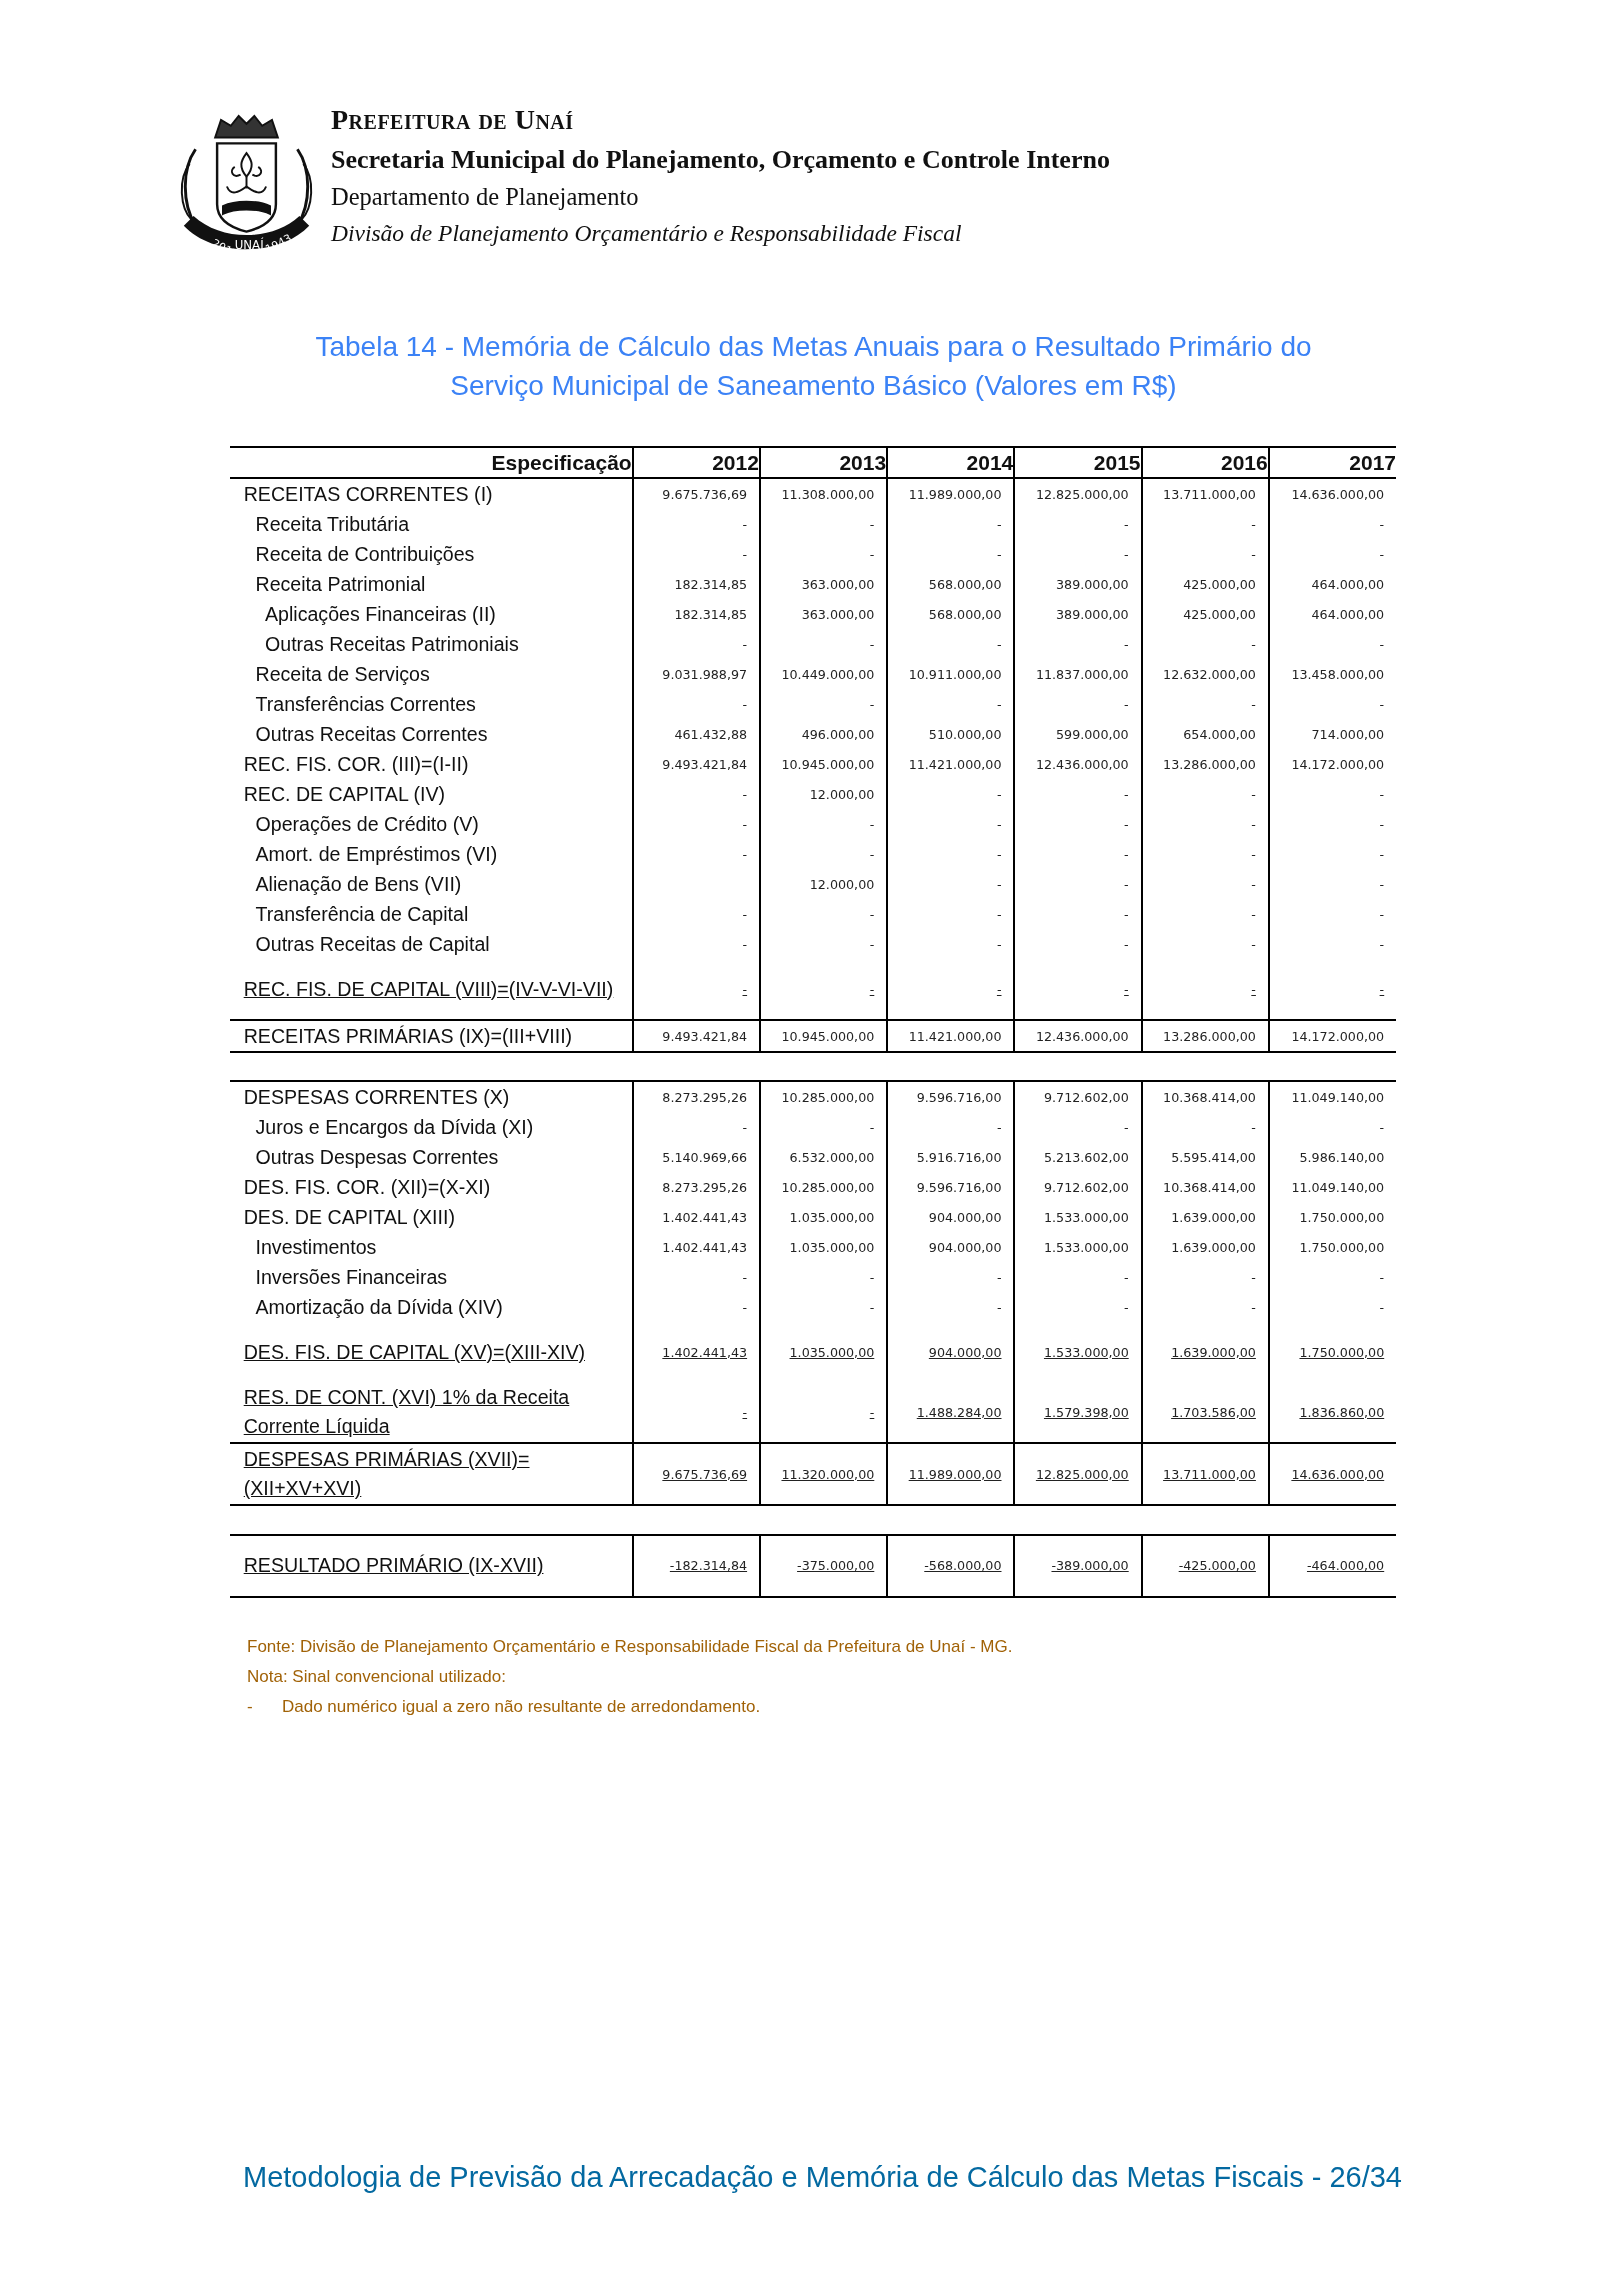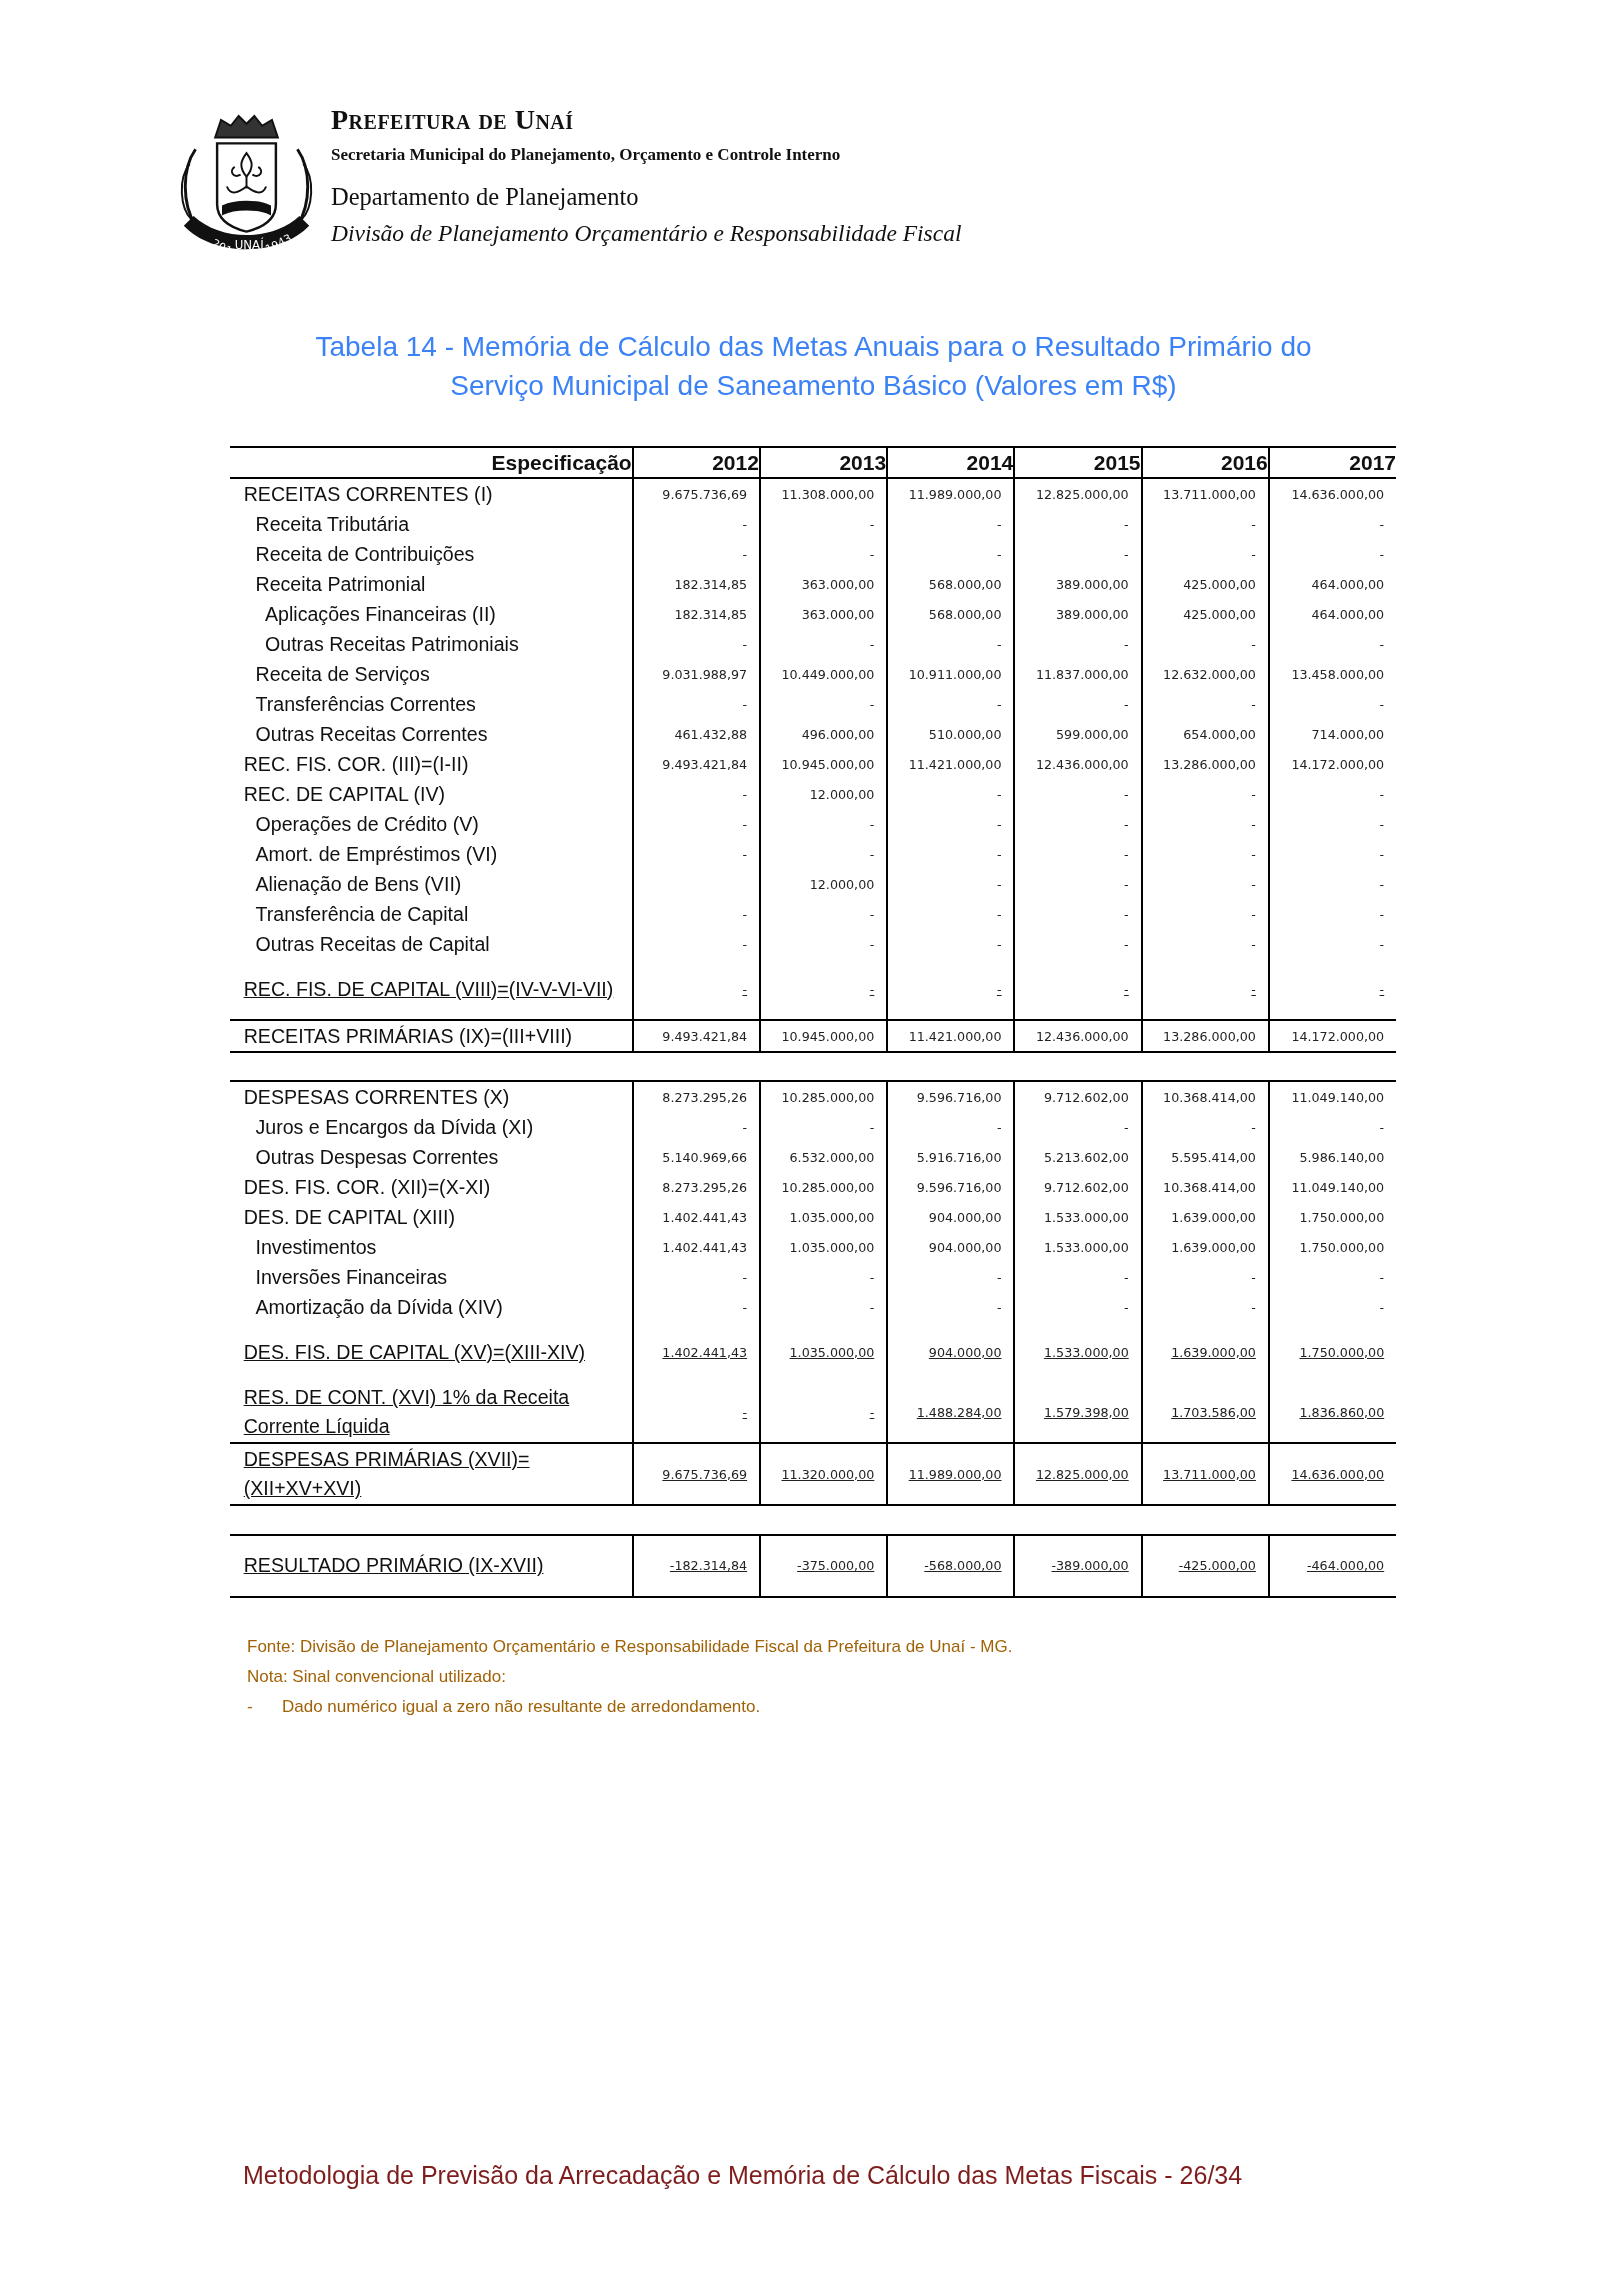--- a/index.html
+++ b/index.html
@@ -1,39 +1,39 @@
 <!DOCTYPE html>
 <html><head>
 <meta charset="utf-8">
 <style>
   html, body { margin:0; padding:0; background:#ffffff; }
   body { width:1620px; height:2293px; position:relative; overflow:hidden; color:#111; font-family:"Liberation Sans", sans-serif; }
   .logo { position:absolute; left:174px; top:110px; width:145px; height:153px; }
   .hdr { position:absolute; left:331px; font-family:"Liberation Serif", serif; color:#111; white-space:nowrap;text-align:center; }
   .hdr.l1 { top:104px; font-size:28px; font-variant:small-caps; font-weight:bold; letter-spacing:0.5px; }
-  .hdr.l2 { top:145px; font-size:17px; font-weight:bold; }
+  .hdr.l2 { top:145px; font-size:26px; font-weight:bold; }
   .hdr.l3 { top:183px; font-size:24.5px; }
   .hdr.l4 { top:220px; font-size:23.5px; font-style:italic; }
   .title { position:absolute; left:196px; width:1235px; top:327px; text-align:center; font-size:28px; line-height:39px; color:#3b82f6; }
   table.t { position:absolute; left:230px; top:446px; width:1166px; border-collapse:collapse; table-layout:fixed; }
   table.t col.c0 { width:402px; }
   table.t col.cy { width:127px; }
   table.t th { font-size:21px; font-weight:bold; height:29px; padding:0; border-top:2.9px solid #000; border-bottom:2.9px solid #000; text-align:right; }
   table.t th + th, table.t td + td { border-left:2px solid #000; }
   table.t td { font-size:19.6px; padding:0 9.8px 0 13.7px; height:30px; line-height:29px; vertical-align:middle; }
   table.t td.v { text-align:right; font-size:12.7px; font-family:"DejaVu Sans", sans-serif; color:#222; padding-right:11.8px; }
   table.t tr.i1 td.s { padding-left:25.5px; }
   table.t tr.i2 td.s { padding-left:35px; }
   table.t tr.dbl td { height:60px; line-height:29px;text-decoration:underline; }
   table.t tr.topb td { border-top:2.9px solid #000; }
   table.t tr.botb td { border-bottom:2.9px solid #000; }
   table.t tr.gap td { height:27.4px; border-left:none !important; }
   .notes { position:absolute; left:247px; top:1632px; font-size:17px; line-height:30px; color:#a16207; }
   .notes .dash { display:inline-block; width:35px; }
-  .footer { position:absolute; left:243px; top:2161px; font-size:25px; color:#7f1d1d; white-space:nowrap; }
+  .footer { position:absolute; left:243px; top:2161px; font-size:29px; color:#0369a1; white-space:nowrap; }
 </style>
 </head>
 <body>
 
 <svg class="logo" viewBox="0 0 148 156">
   <g fill="none" stroke="#111" stroke-width="2">
     <path d="M42 28 L48 10 L58 16 L66 6 L74 14 L82 6 L90 16 L100 10 L106 28 Z" fill="#333"></path>
     <path d="M22 40 C8 60 8 95 22 118" stroke-width="3"></path>
     <path d="M126 40 C140 60 140 95 126 118" stroke-width="3"></path>
     <path d="M16 55 C4 70 6 100 18 112"></path>

